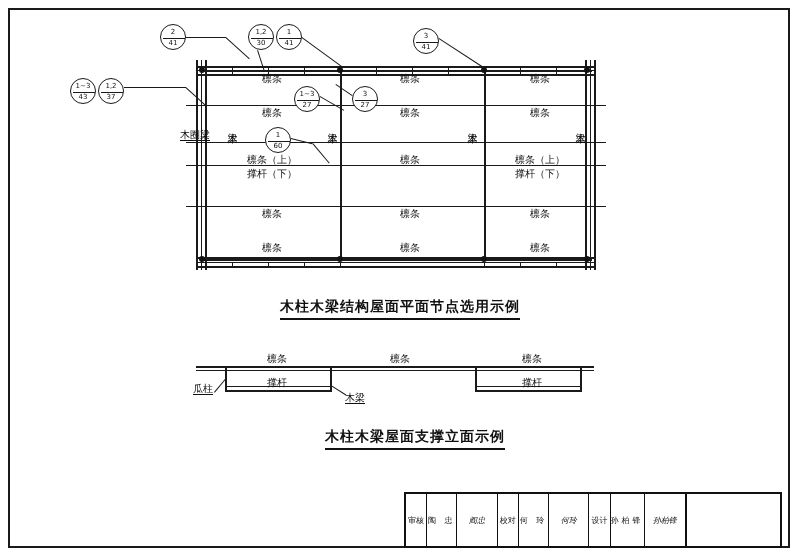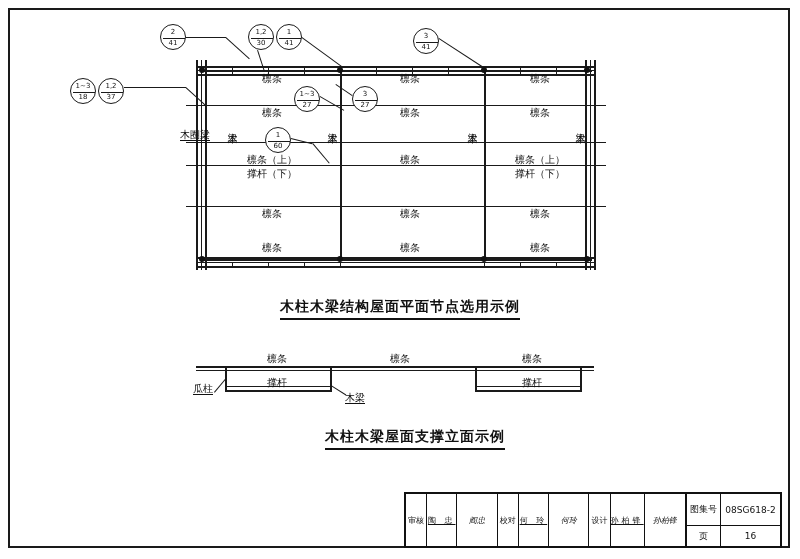--- a/index.html
+++ b/index.html
@@ -45,21 +45,21 @@
   #title-block{position:absolute;left:404px;top:492px;width:378px;height:56px;
                border:2px solid #111;box-sizing:border-box;display:flex;}
   #tb-left{width:281px;display:flex;flex-direction:column;border-right:2px solid #111;box-sizing:border-box;}
   #tb-name{flex:0 0 32px;display:flex;align-items:center;justify-content:center;
            font-size:14px;font-weight:bold;letter-spacing:0px;border-bottom:1px solid #111;}
   #tb-sign{flex:1;display:flex;align-items:stretch;font-size:8px;}
   #tb-sign .cell{display:flex;align-items:center;justify-content:center;
                  border-right:1px solid #111;box-sizing:border-box;white-space:nowrap;}
   #tb-sign .cell:last-child{border-right:none;}
   .c-role{width:24px;}
-  .c-name{width:34px;letter-spacing:3px;text-decoration:underline;}
+  .c-name{width:34px;letter-spacing:3px;}
   .c-sig{width:46px;font-style:italic;}
   #tb-right{flex:1;display:flex;flex-direction:column;}
   .tb-row{flex:1;display:flex;border-bottom:1px solid #111;box-sizing:border-box;}
   .tb-row:last-child{border-bottom:none;}
   .tb-key{width:34px;display:flex;align-items:center;justify-content:center;
           font-size:9px;border-right:1px solid #111;box-sizing:border-box;}
   .tb-val{flex:1;display:flex;align-items:center;justify-content:center;font-size:9px;}
   #tb-row-atlas{flex:0 0 32px;}
 </style>
 </head>
@@ -178,21 +178,21 @@
   <div class="bub" style="left:413px;top:28px;">
     <span class="num">3</span>
     <span class="bar"></span>
     <span class="den">41</span>
   </div>
   <div class="leader" style="left:439px;top:38px;width:52px;transform:rotate(33deg);"></div>
 
   <div class="bub" style="left:70px;top:78px;">
     <span class="num">1~3</span>
     <span class="bar"></span>
-    <span class="den">18</span>
+    <span class="den">43</span>
   </div>
 
   <div class="bub" style="left:98px;top:78px;">
     <span class="num">1,2</span>
     <span class="bar"></span>
     <span class="den">37</span>
   </div>
   <div class="leader" style="left:124px;top:87px;width:62px;"></div>
   <div class="leader" style="left:186px;top:87px;width:26px;transform:rotate(42deg);"></div>
 
@@ -262,23 +262,13 @@
       <div class="cell c-name">陶 忠</div>
       <div class="cell c-sig">阎忠</div>
       <div class="cell c-role">校对</div>
       <div class="cell c-name">何 玲</div>
       <div class="cell c-sig">何玲</div>
       <div class="cell c-role">设计</div>
       <div class="cell c-name">孙柏锋</div>
       <div class="cell c-sig">孙柏锋</div>
     </div>
   </div>
-  <div id="tb-right">
-    <div class="tb-row" id="tb-row-atlas">
-      <div class="tb-key">图集号</div>
-      <div class="tb-val">08SG618-2</div>
-    </div>
-    <div class="tb-row">
-      <div class="tb-key">页</div>
-      <div class="tb-val">16</div>
-    </div>
-  </div>
 </div>
 
 </body></html>

